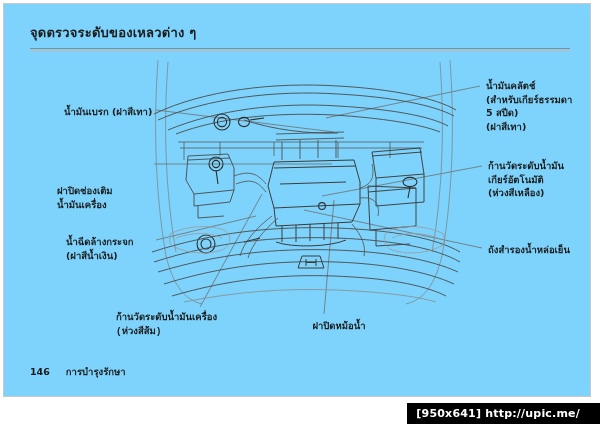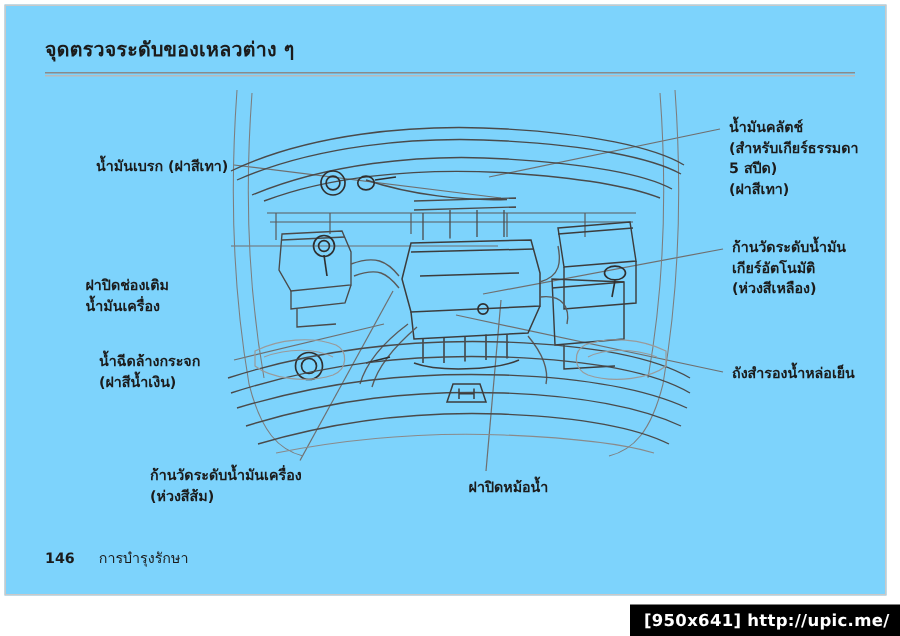--- a/index.html
+++ b/index.html
@@ -39,40 +39,40 @@
     font-weight:bold;
     white-space:pre-line;
   }
   .callout.right{text-align:left;}
   .callout.left{text-align:left;}
   .callout.center{text-align:center;}
 
   .c-brake{left:36px;top:101px;width:120px;margin-left:24px;}
   .c-oilcap{left:53px;top:152px;width:100px;margin-top:28px;}
   .c-washer{left:62px;top:231px;width:100px;}
-  .c-dipstick{left:96px;top:307px;width:130px;}
+  .c-dipstick{left:112px;top:307px;width:130px;font-family:Liberation Mono, monospace;}
   .c-radcap{left:290px;top:315px;width:90px;}
   .c-clutch{left:482px;top:75px;width:112px;}
   .c-atf{left:484px;top:155px;width:112px;}
   .c-coolant{left:484px;top:239px;width:112px;}
 
   .leaders{position:absolute;left:0;top:0;width:588px;height:394px;pointer-events:none;}
 
   .footer{
     position:absolute;left:26px;top:360px;
     font-size:9.5px;color:#1b1b1b;font-weight:bold;
   }
   .footer .pg{margin-right:16px;}
-  .footer .sect{font-weight:normal;}
+  .footer .sect{font-weight:bold;}
 
   .watermark{
     position:absolute;right:0;bottom:0;
     background:#000000;color:#ffffff;
     font-size:11px;font-weight:bold;
-    padding:4px 7px 4px 9px;
+    padding:4px 20px 4px 9px;
     letter-spacing:.2px;
     font-family:"DejaVu Sans","Liberation Sans",sans-serif;
     white-space:nowrap;
   }
 </style>
 </head>
 <body>
 
 <div class="page">
 

